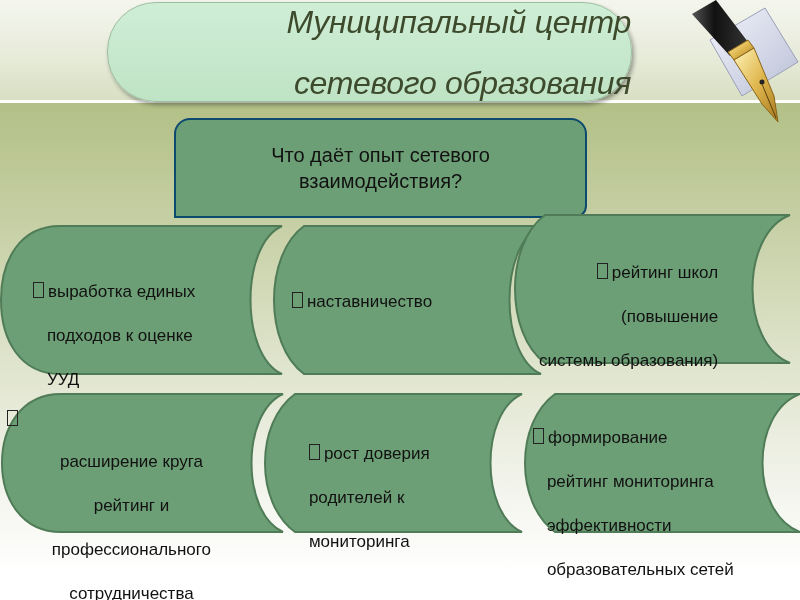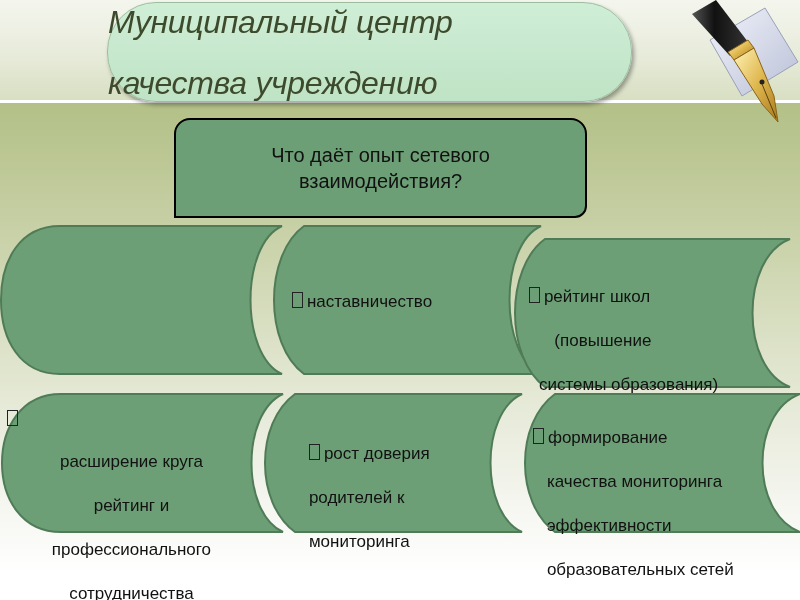--- a/index.html
+++ b/index.html
@@ -6,42 +6,42 @@
   body{width:800px;height:600px;position:relative;overflow:hidden;
     font-family:"Liberation Sans",sans-serif;background:#ffffff;}
   .top-band{position:absolute;left:0;top:0;width:800px;height:100px;
     background:linear-gradient(180deg,#f4f6ee 0%,#e6ead8 60%,#d8dfc2 100%);}
   .divider{position:absolute;left:0;top:100px;width:800px;height:3px;background:#ffffff;}
   .main-band{position:absolute;left:0;top:103px;width:800px;height:470px;
     background:linear-gradient(180deg,#b3c087 0%,#c6cfa4 25%,#dfe4cc 55%,#f1f3ea 80%,#ffffff 100%);}
   .title-pill{position:absolute;left:107px;top:2px;width:523px;height:98px;border-radius:49px;
     background:linear-gradient(180deg,#cfeed6 0%,#bfe3c5 100%);
     border:1px solid #9dbd9f;box-shadow:2px 3px 4px rgba(0,0,0,0.35);
-    display:flex;flex-direction:column;align-items:flex-start;justify-content:center;gap:25px;}
+    display:flex;flex-direction:column;align-items:flex-end;justify-content:center;gap:25px;}
   .title-pill span{font-style:italic;font-size:32px;color:#3d4a2c;line-height:36px;letter-spacing:-0.3px;}
   .pen{position:absolute;left:670px;top:0;width:130px;height:130px;}
   .question{position:absolute;left:174px;top:118px;width:413px;height:100px;
-    background:#6d9f76;border:2px solid #000000;border-radius:16px 16px 12px 0;
+    background:#6d9f76;border:2px solid #0c4a6e;border-radius:16px 16px 12px 0;
     box-sizing:border-box;display:flex;flex-direction:column;align-items:center;justify-content:center;}
   .question span{font-size:20px;color:#111;line-height:26px;}
   .card{position:absolute;height:150px;}
   .card svg{position:absolute;left:0;top:0;}
   .card .txt{position:absolute;font-size:17px;color:#111;line-height:22px;white-space:pre;}
   .bullet{display:inline-block;width:9px;height:14px;border:1px solid #222;margin-right:4px;vertical-align:-1px;}
 </style>
 </head>
 <body>
 
 <div class="top-band"></div>
 <div class="divider"></div>
 <div class="main-band"></div>
 
 <div class="title-pill">
   <span>Муниципальный центр</span>
-  <span>качества учреждению</span>
+  <span>сетевого образования</span>
 </div>
 
 <svg class="pen" viewBox="0 0 130 130">
   <defs>
     <linearGradient id="paper" x1="0" y1="0" x2="1" y2="1">
       <stop offset="0" stop-color="#f2f4fb"></stop>
         <stop offset="1" stop-color="#b9bfd6"></stop>
     </linearGradient>
     <linearGradient id="gold" x1="0" y1="0" x2="1" y2="1">
       <stop offset="0" stop-color="#fff3b8"></stop>
@@ -64,32 +64,37 @@
 
 <div class="question">
   <span>Что даёт опыт сетевого</span>
   <span>взаимодействия?</span>
 </div>
 
 <div class="card" style="left:0;top:225px;width:290px;">
   <svg width="290" height="150" viewBox="0 0 290 150">
     <path d="M60,1 L282,1 C240,20 240,130 282,149 L60,149 C20,149 1,115 1,75 C1,35 20,1 60,1 Z" fill="#6d9f76" stroke="#4f7c57" stroke-width="2"></path>
   </svg>
+  <div class="txt" style="left:14px;top:34px;">
+    <span class="bullet"></span><span>выработка единых</span><br>
+    <span style="padding-left:14px">подходов к оценке</span><br>
+    <span style="padding-left:14px">УУД</span>
+  </div>
 </div>
 
 <div class="card" style="left:259px;top:225px;width:290px;text-align:right;">
   <svg width="290" height="150" viewBox="0 0 290 150">
     <path d="M45,1 L282,1 C240,20 240,130 282,149 L45,149 C5,120 5,30 45,1 Z" fill="#6d9f76" stroke="#4f7c57" stroke-width="2"></path>
   </svg>
   <div class="txt" style="left:14px;top:44px;">
     <span class="bullet"></span><span>наставничество</span>
   </div>
 </div>
 
-<div class="card" style="left:500px;top:238px;width:300px;">
+<div class="card" style="left:500px;top:214px;width:300px;text-align:right;">
   <svg width="300" height="150" viewBox="0 0 300 150">
     <path d="M45,1 L290,1 C240,20 240,130 290,149 L45,149 C5,120 5,30 45,1 Z" fill="#6d9f76" stroke="#4f7c57" stroke-width="2"></path>
   </svg>
   <div class="txt" style="left:10px;top:26px;">
     <span class="bullet"></span><span>рейтинг школ</span><br>
     <span style="padding-left:16px">  (повышение</span><br>
     <span style="padding-left:10px">системы образования)</span>
   </div>
 </div>
 
@@ -116,17 +121,17 @@
     <span>мониторинга</span>
   </div>
 </div>
 
 <div class="card" style="left:510px;top:393px;width:290px;">
   <svg width="290" height="140" viewBox="0 0 290 140">
     <path d="M45,1 L290,1 C240,20 240,120 290,139 L45,139 C5,110 5,30 45,1 Z" fill="#6d9f76" stroke="#4f7c57" stroke-width="2"></path>
   </svg>
   <div class="txt" style="left:4px;top:12px;">
     <span class="bullet"></span><span>формирование</span><br>
-    <span style="padding-left:14px">качества мониторинга</span><br>
+    <span style="padding-left:14px">рейтинг мониторинга</span><br>
     <span style="padding-left:14px">эффективности</span><br>
     <span style="padding-left:14px">образовательных сетей</span>
   </div>
 </div>
 
 </body></html>

